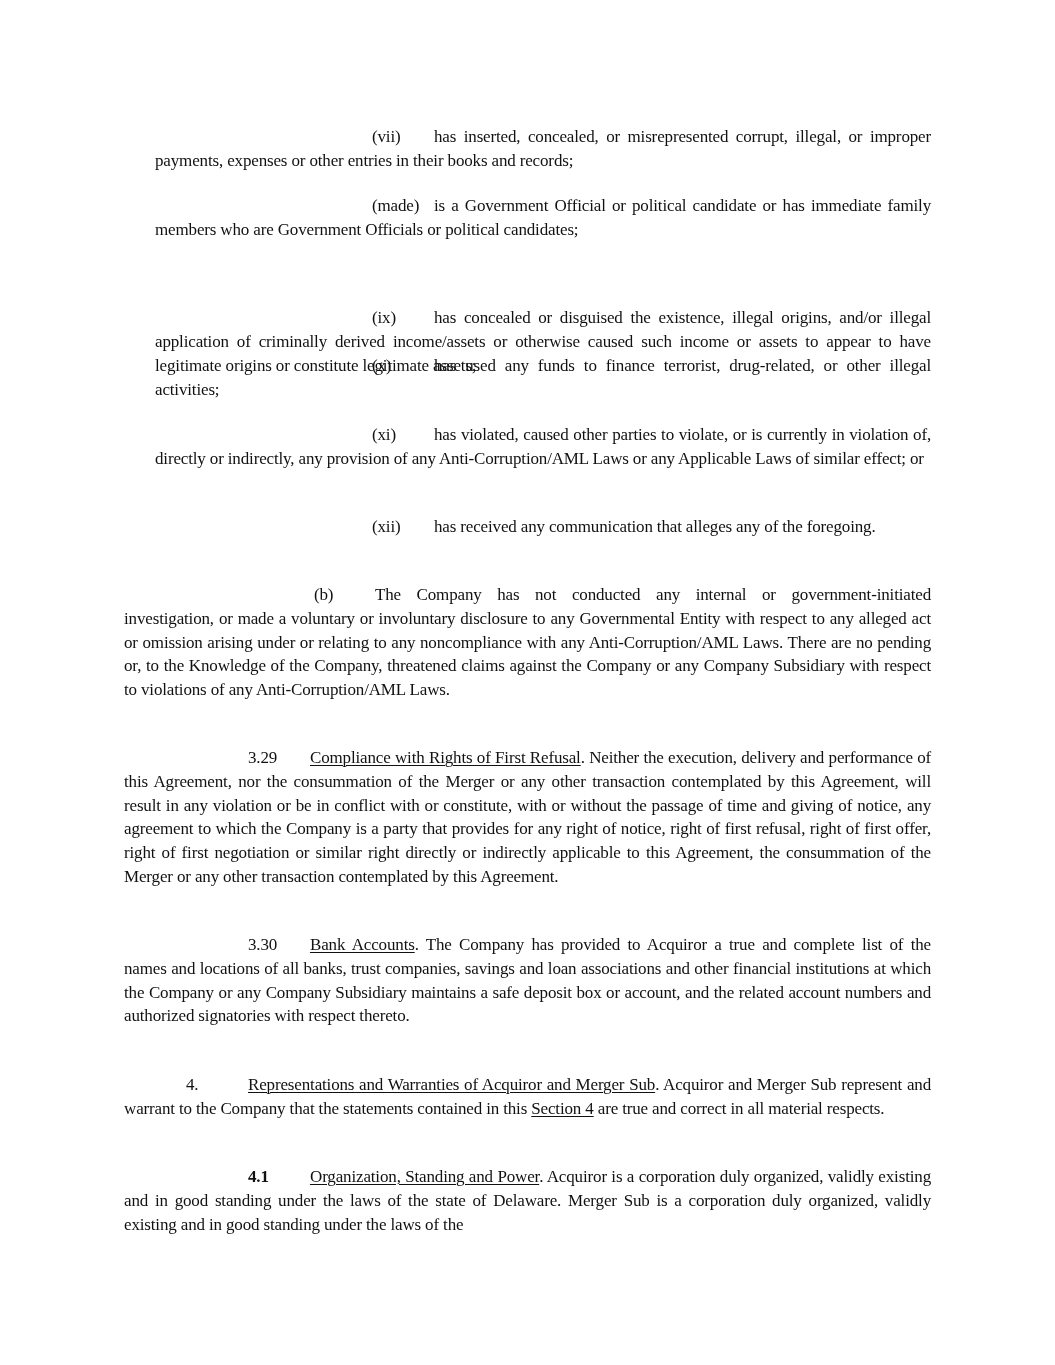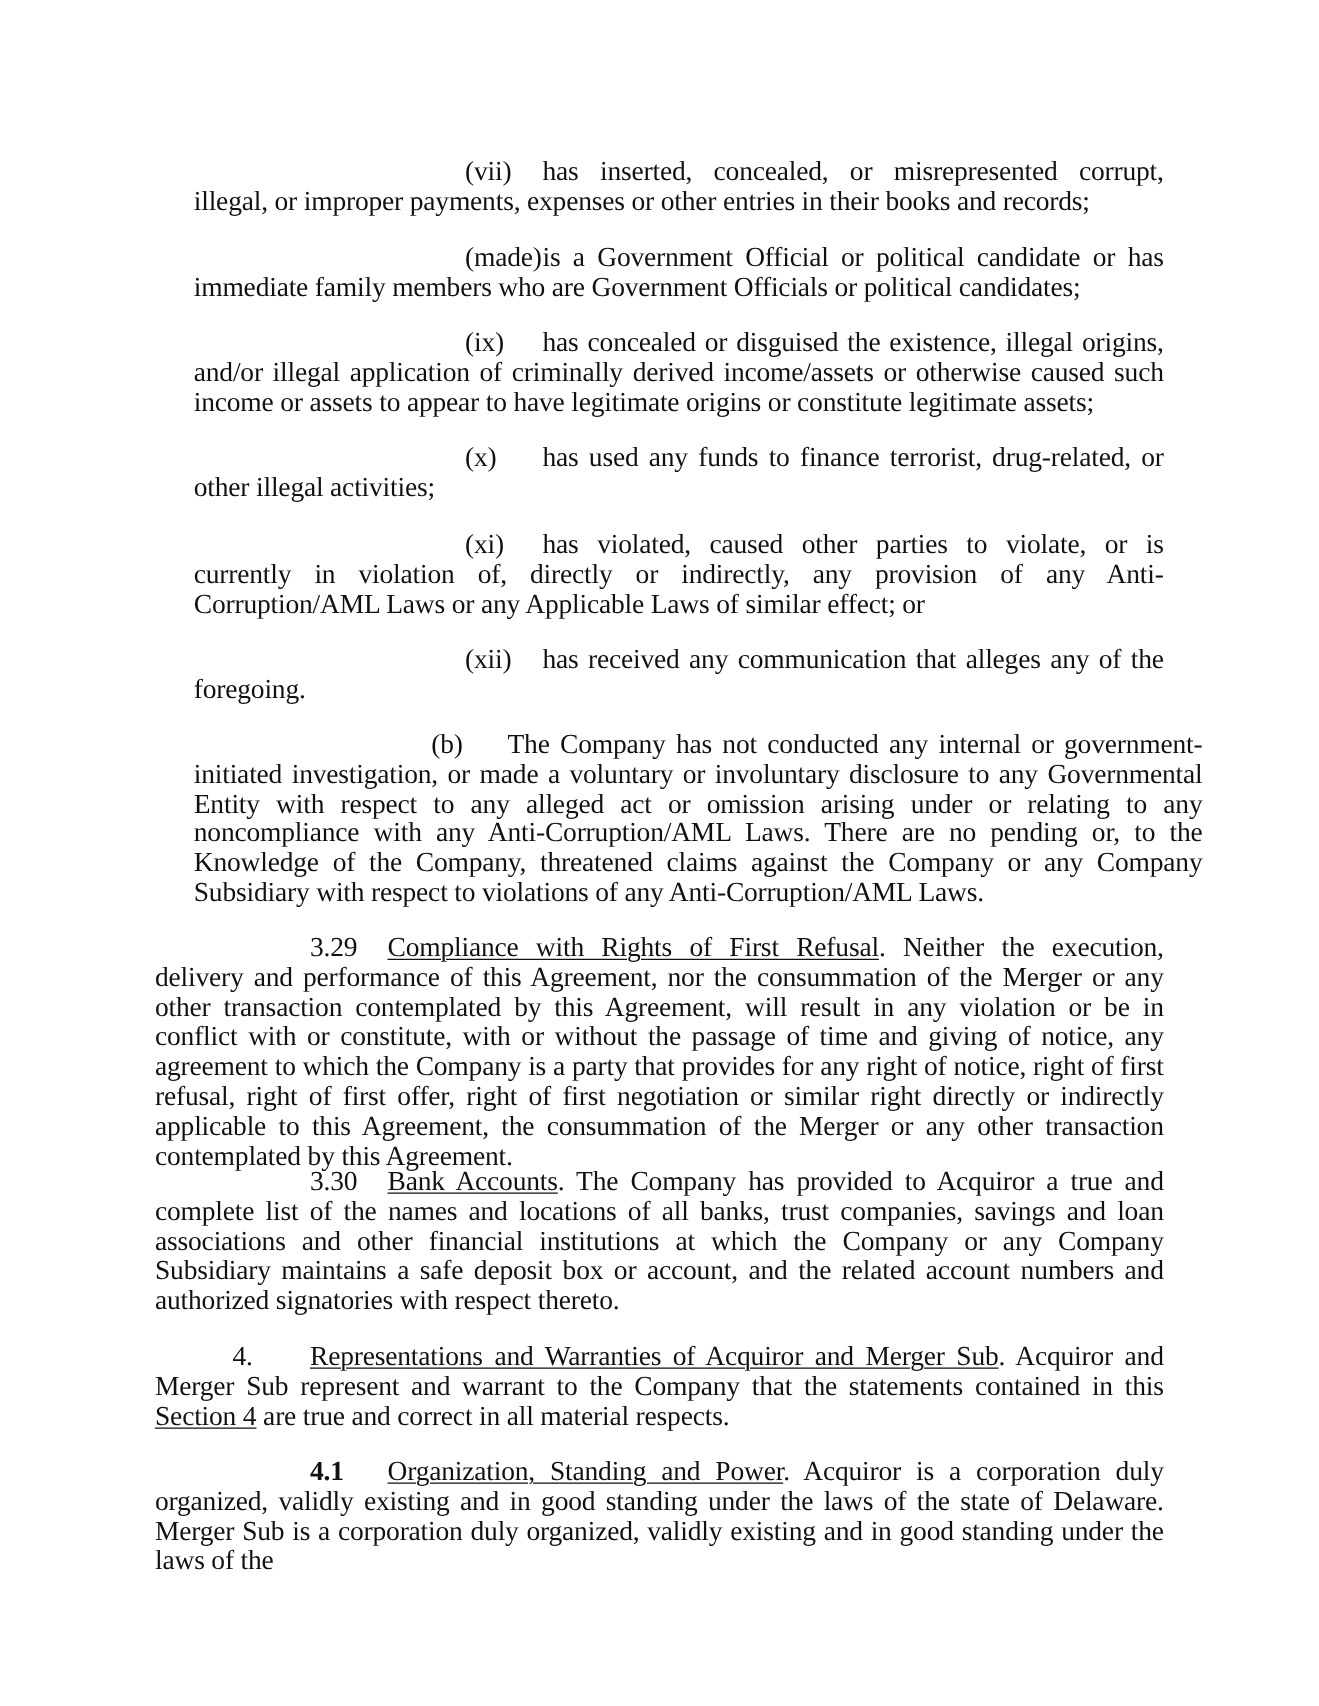--- a/index.html
+++ b/index.html
@@ -4,21 +4,21 @@
 <style>
   html, body { margin: 0; padding: 0; background: #ffffff; }
   body {
     width: 1055px; height: 1365px; position: relative; overflow: hidden;
     font-family: "Liberation Serif", "DejaVu Serif", serif;
     color: #111111;
   }
   .page { position: absolute; left: 0; top: 0; width: 1055px; height: 1365px; }
   .para {
     position: absolute;
-    font-size: 22px;
+    font-size: 17px;
     line-height: 23.8px;
     text-align: justify;
     letter-spacing: -0.15px;
     word-spacing: 0px;
   }
   .sub { left: 155px; width: 776px; }
   .main { left: 124px; width: 807px; }
   .num { display: inline-block; }
   .u { text-decoration: underline; text-underline-offset: 2px; text-decoration-thickness: 1px; }
   .footer {
@@ -33,36 +33,36 @@
 
   <div class="para sub" style="top:125px;">
     <span style="padding-left:217px;"></span><span class="num" style="width:62px;">(vii)</span><span>has inserted, concealed, or misrepresented corrupt, illegal, or improper payments, expenses or other entries in their books and records;</span>
   </div>
 
   <div class="para sub" style="top:194px;">
     <span style="padding-left:217px;"></span><span class="num" style="width:62px;">(made)</span><span>is a Government Official or political candidate or has immediate family members who are Government Officials or political candidates;</span>
   </div>
 
   <div class="para sub" style="top:262px;">
-    <span style="padding-left:217px;"></span><span class="num" style="width:62px;">(ix)</span><span>has concealed or disguised the existence, illegal origins, and/or illegal application of criminally derived income/assets or otherwise caused such income or assets to appear to have legitimate origins or constitute legitimate assets;</span>
+    <span style="padding-left:217px;"></span><span class="num" style="width:62px;margin-top:44px;">(ix)</span><span>has concealed or disguised the existence, illegal origins, and/or illegal application of criminally derived income/assets or otherwise caused such income or assets to appear to have legitimate origins or constitute legitimate assets;</span>
   </div>
 
   <div class="para sub" style="top:354px;">
     <span style="padding-left:217px;"></span><span class="num" style="width:62px;">(x)</span><span>has used any funds to finance terrorist, drug-related, or other illegal activities;</span>
   </div>
 
   <div class="para sub" style="top:423px;">
     <span style="padding-left:217px;"></span><span class="num" style="width:62px;">(xi)</span><span>has violated, caused other parties to violate, or is currently in violation of, directly or indirectly, any provision of any Anti-Corruption/AML Laws or any Applicable Laws of similar effect; or</span>
   </div>
 
   <div class="para sub" style="top:515px;">
     <span style="padding-left:217px;"></span><span class="num" style="width:62px;">(xii)</span><span>has received any communication that alleges any of the foregoing.</span>
   </div>
 
-  <div class="para main" style="top:583px;margin-left:31px;">
+  <div class="para main" style="top:583px;">
     <span style="padding-left:190px;"></span><span class="num" style="width:61px;">(b)</span><span>The Company has not conducted any internal or government-initiated investigation, or made a voluntary or involuntary disclosure to any Governmental Entity with respect to any alleged act or omission arising under or relating to any noncompliance with any Anti-Corruption/AML Laws.  There are no pending or, to the Knowledge of the Company, threatened claims against the Company or any Company Subsidiary with respect to violations of any Anti-Corruption/AML Laws.</span>
   </div>
 
   <div class="para main" style="top:746px;">
     <span style="padding-left:124px;"></span><span class="num" style="width:62px;">3.29</span><span class="u">Compliance with Rights of First Refusal</span><span>.  Neither the execution, delivery and performance of this Agreement, nor the consummation of the Merger or any other transaction contemplated by this Agreement, will result in any violation or be in conflict with or constitute, with or without the passage of time and giving of notice, any agreement to which the Company is a party that provides for any right of notice, right of first refusal, right of first offer, right of first negotiation or similar right directly or indirectly applicable to this Agreement, the consummation of the Merger or any other transaction contemplated by this Agreement.</span>
   </div>
 
   <div class="para main" style="top:933px;">
     <span style="padding-left:124px;"></span><span class="num" style="width:62px;">3.30</span><span class="u">Bank Accounts</span><span>. The Company has provided to Acquiror a true and complete list of the names and locations of all banks, trust companies, savings and loan associations and other financial institutions at which the Company or any Company Subsidiary maintains a safe deposit box or account, and the related account numbers and authorized signatories with respect thereto.</span>
   </div>

